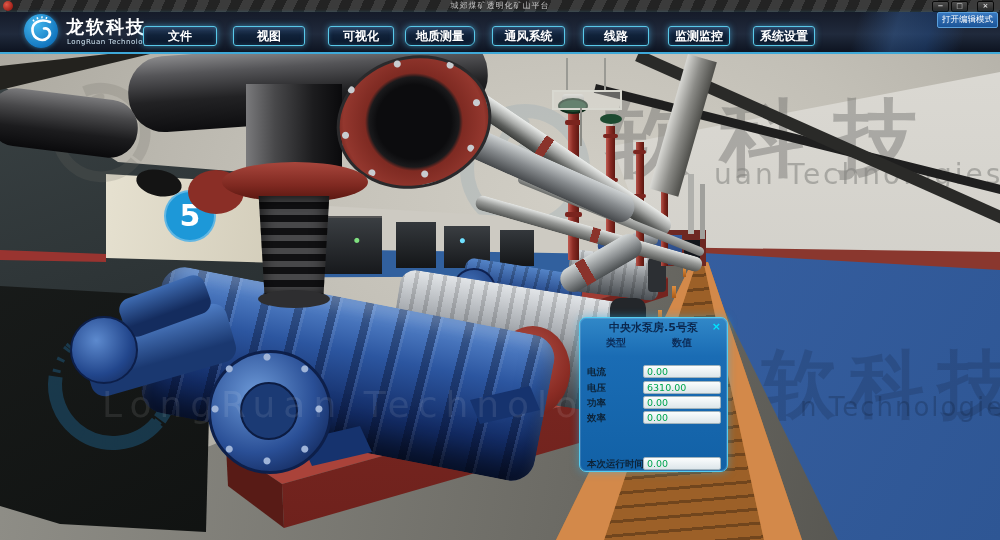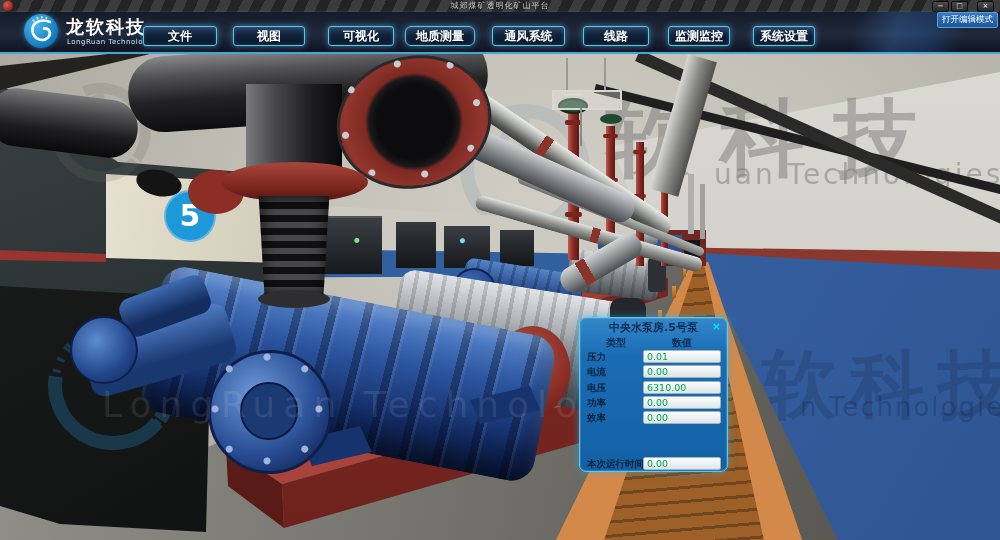--- a/index.html
+++ b/index.html
@@ -226,26 +226,20 @@
   <div class="a wm" style="left:102px;top:330px;font-size:36px;color:rgba(255,255,255,.09);letter-spacing:8px;">LongRuan Technologies</div>
 </div>
 
 <div id="panel" class="a">
   <div class="a" style="left:0;top:0;width:100%;height:17px;cursor:move;">
     <div id="panel-title" class="a">中央水泵房.5号泵</div>
     <div id="panel-close" class="a">×</div>
   </div>
   <div class="pcol a" style="left:26px;">类型</div>
   <div class="pcol a" style="left:92px;">数值</div>
-  <div class="prow" style="top:31px;">
-    <span class="plabel">压力</span>
-    <span class="pfield">
-        <i>0.01</i>
-      </span>
-  </div>
   <div class="prow" style="top:46px;">
     <span class="plabel">电流</span>
     <span class="pfield">
         <i>0.00</i>
       </span>
   </div>
   <div class="prow" style="top:62px;">
     <span class="plabel">电压</span>
     <span class="pfield">
         <i>6310.00</i>

